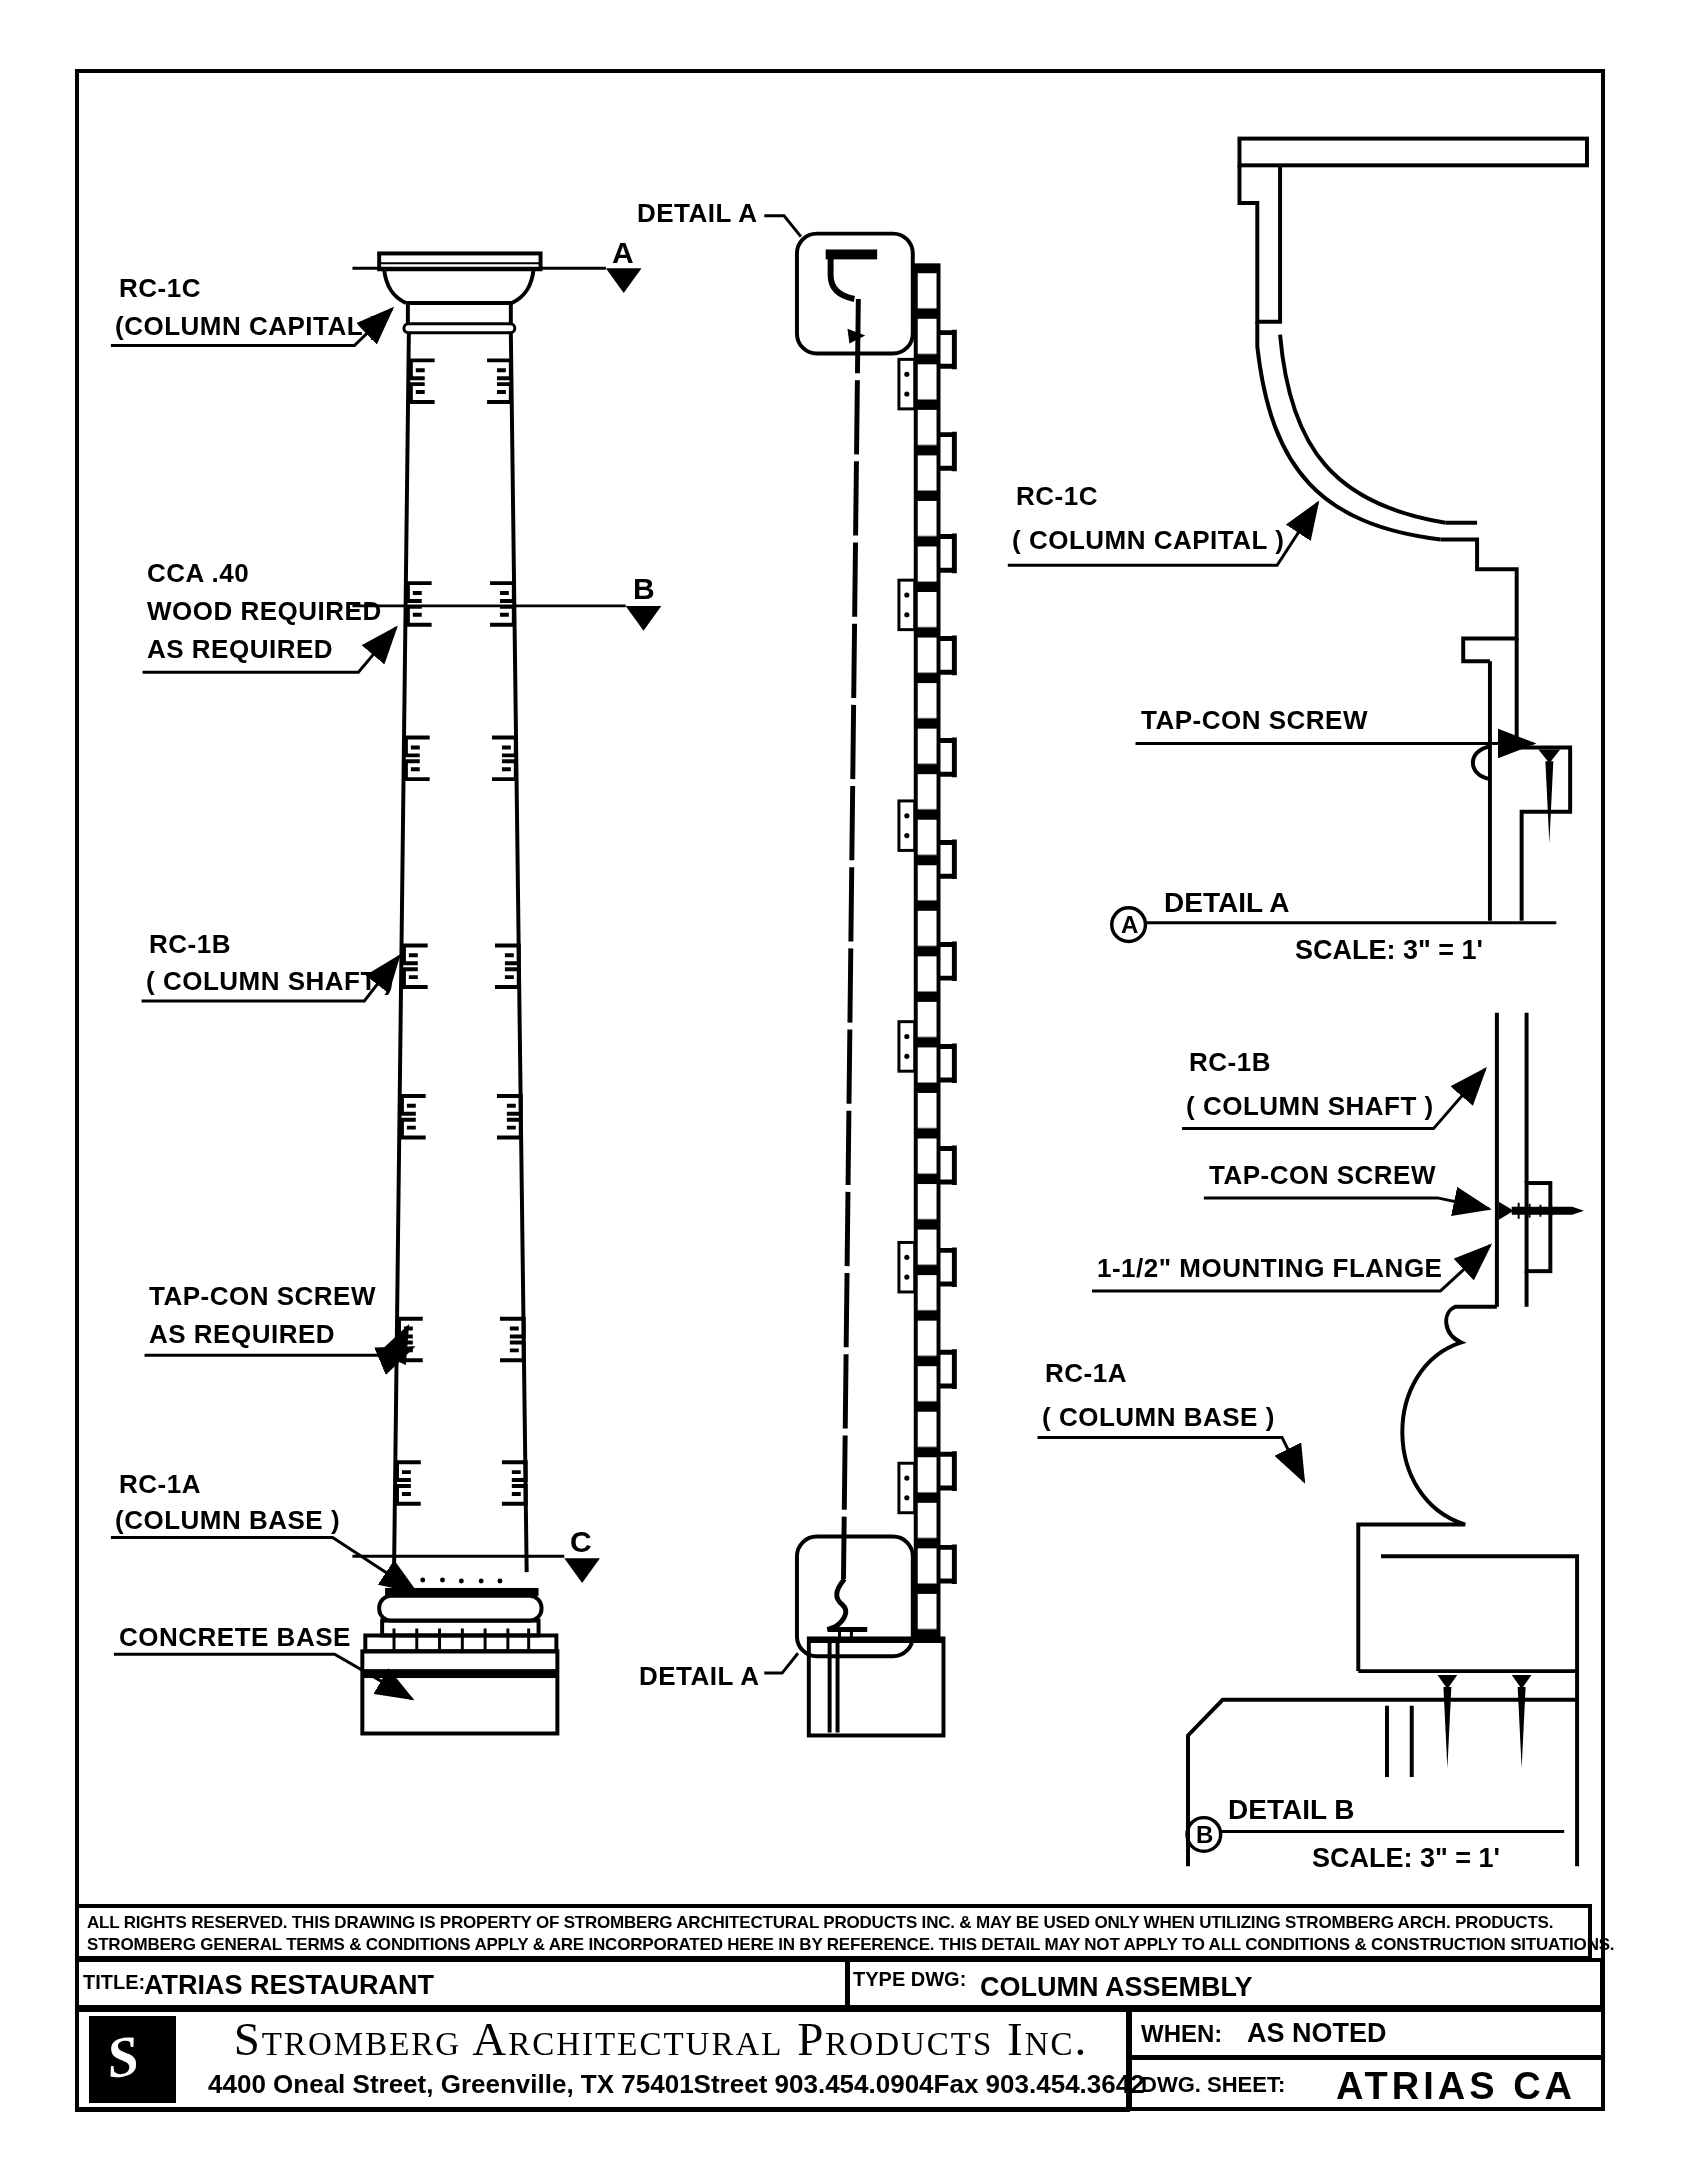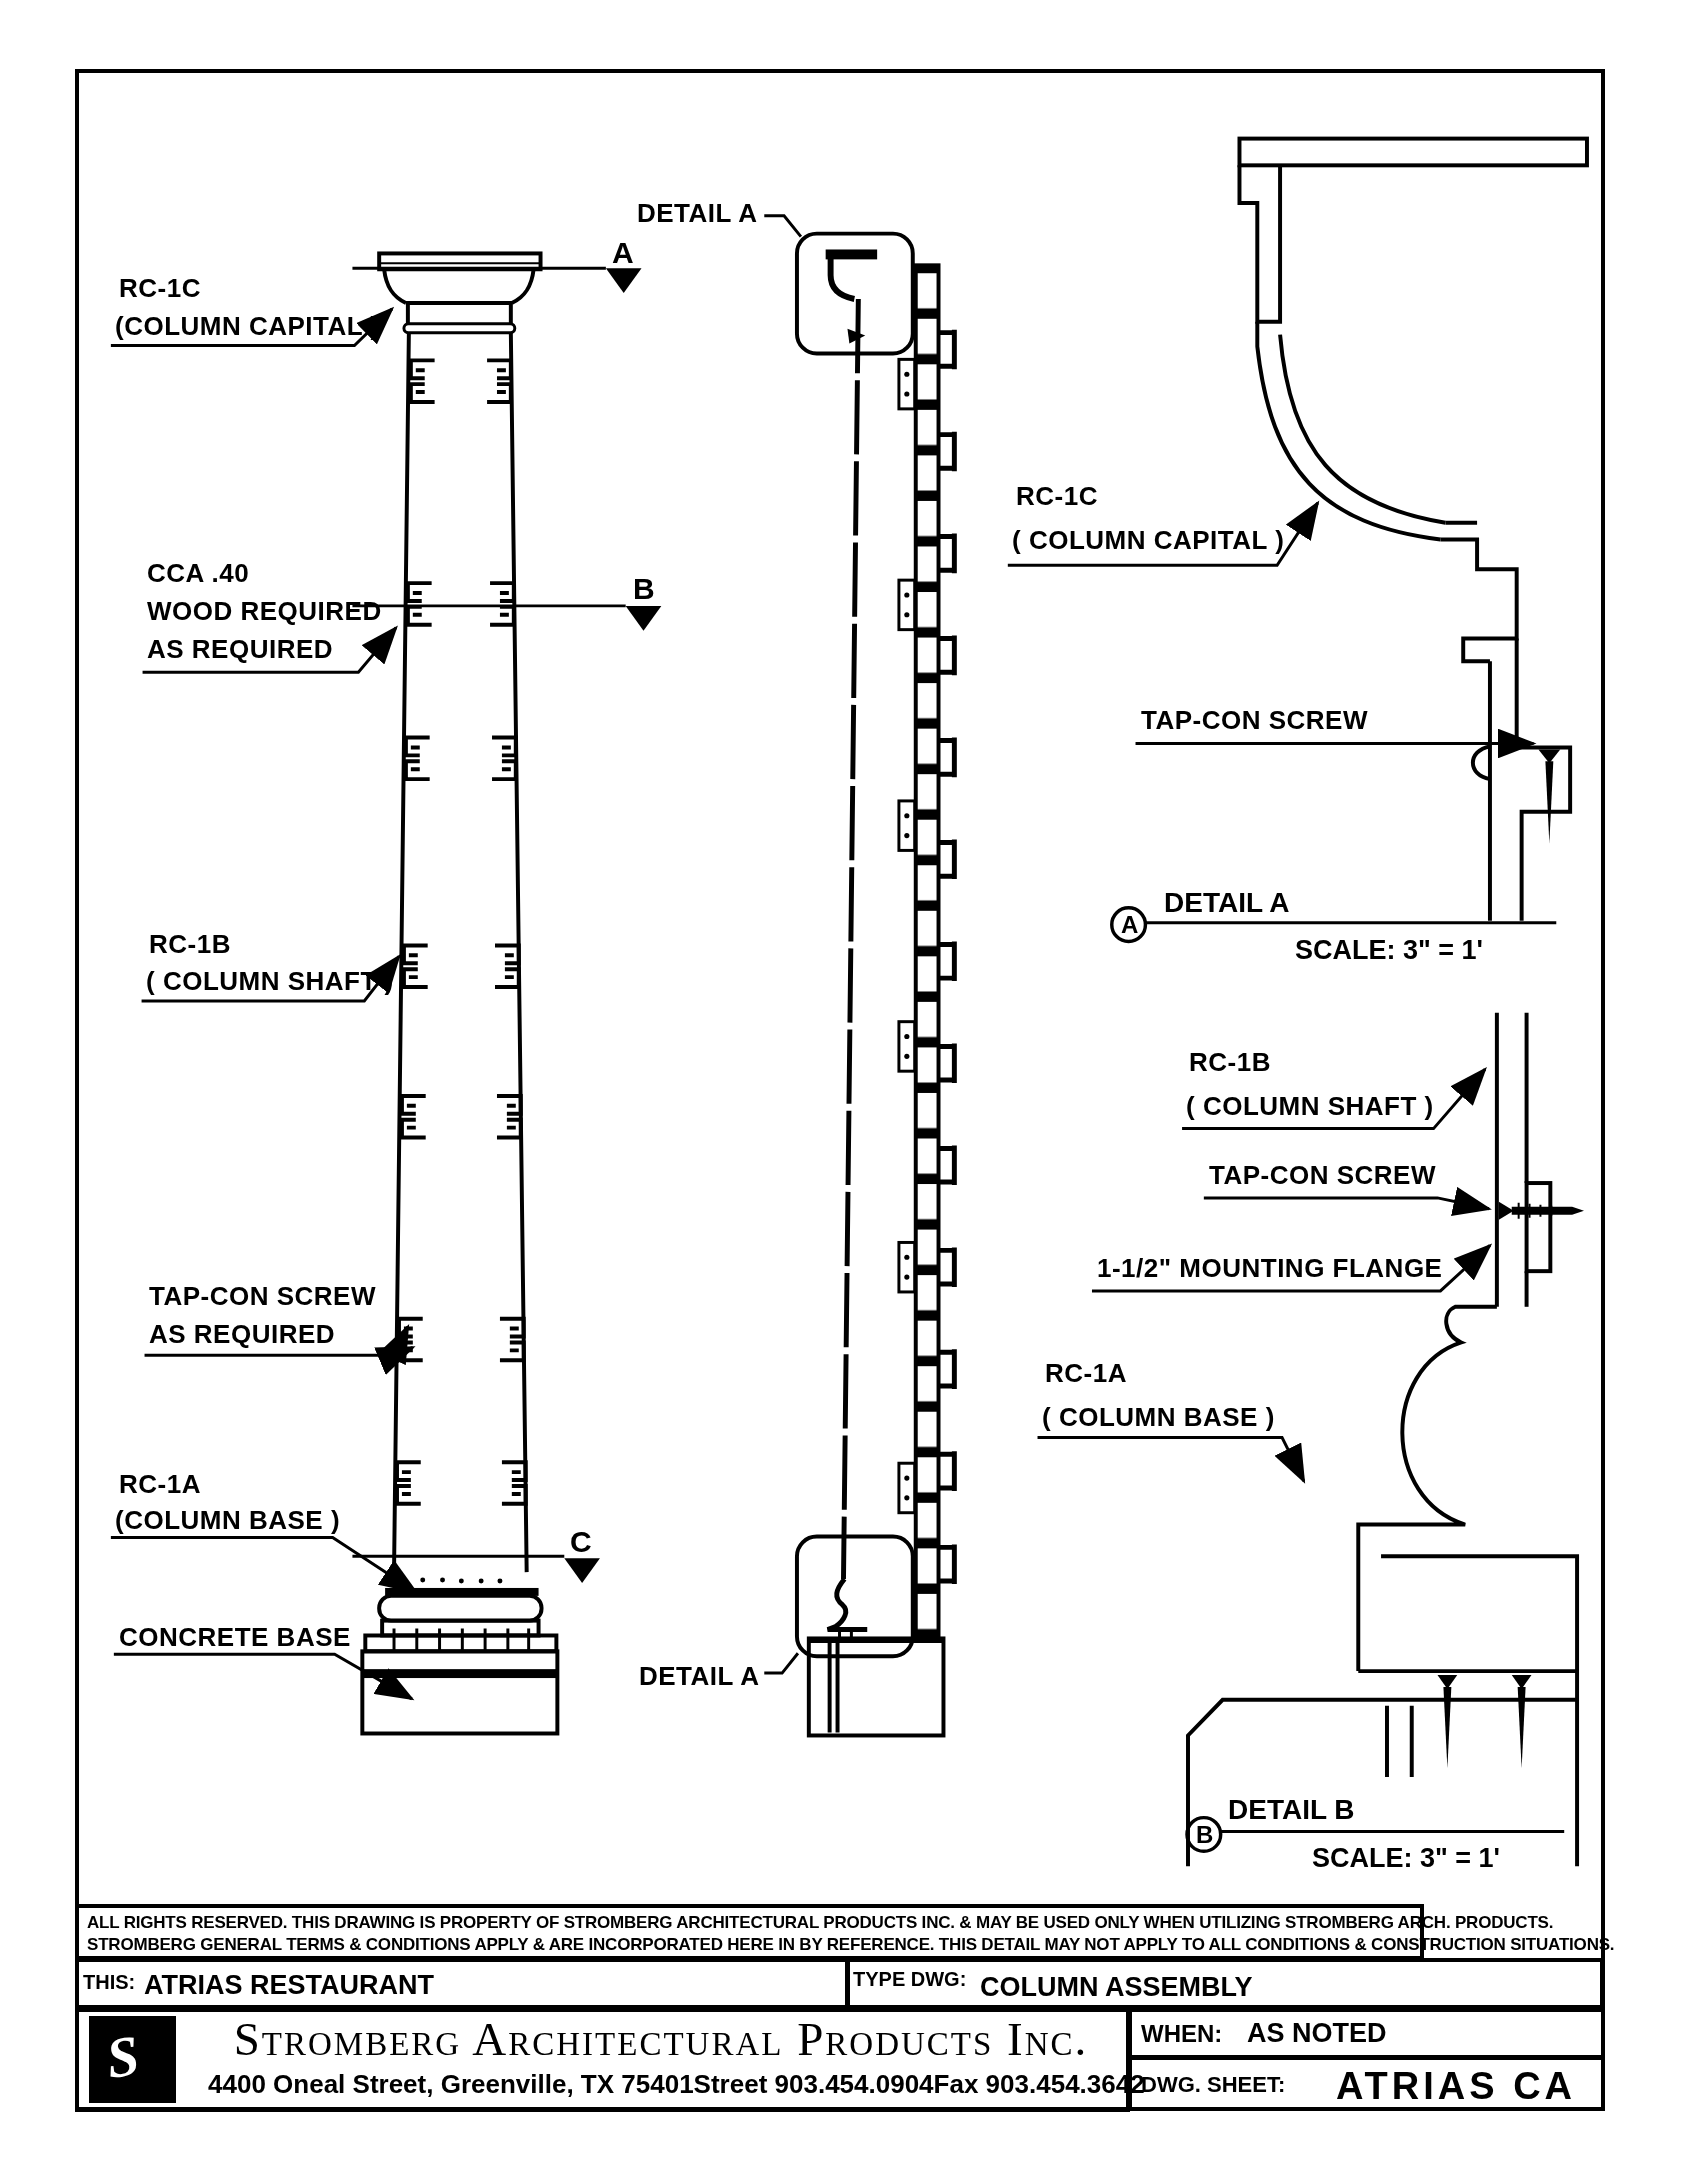--- a/index.html
+++ b/index.html
@@ -9,21 +9,21 @@
           border:4px solid #000;box-sizing:border-box;}
   svg.lines{position:absolute;left:0;top:0;width:1683px;height:2178px;}
   .lbl{position:absolute;font:700 26px "Liberation Sans",sans-serif;
        white-space:nowrap;letter-spacing:0.5px;}
   .marker{position:absolute;font:700 30px "Liberation Sans",sans-serif;}
   .circ-letter{position:absolute;font:700 24px "Liberation Sans",sans-serif;}
   .dtitle{position:absolute;font:700 28px "Liberation Sans",sans-serif;white-space:nowrap;}
   .dscale{position:absolute;font:700 27px "Liberation Sans",sans-serif;white-space:nowrap;}
   
   .tb-cell{position:absolute;box-sizing:border-box;border:3px solid #000;}
-  #legal{left:75px;top:1904px;width:1349px;height:56px;border:4px solid #000;
+  #legal{left:75px;top:1904px;width:1517px;height:56px;border:4px solid #000;
          padding:4px 8px 0 8px;}
   #legal div{font:700 17px "Liberation Sans",sans-serif;letter-spacing:-0.2px;
              white-space:nowrap;line-height:22px;}
   #row-title-l{left:75px;top:1958px;width:774px;height:51px;border:4px solid #000;}
   #row-title-r{left:846px;top:1958px;width:758px;height:51px;border:4px solid #000;}
   .small-cap-label{position:absolute;font:700 20px "Liberation Sans",sans-serif;}
   .big-val{position:absolute;font:700 27px "Liberation Sans",sans-serif;white-space:nowrap;}
   #row-bottom-l{left:75px;top:2008px;width:1055px;height:104px;border:4px solid #000;}
   #row-scale{left:1128px;top:2008px;width:477px;height:51px;border:4px solid #000;}
   #row-sheet{left:1128px;top:2056px;width:477px;height:55px;border:4px solid #000;}
@@ -261,21 +261,21 @@
   <div class="dtitle" style="left:1228px;top:1794px">DETAIL B</div>
   <div class="dscale" style="left:1312px;top:1843px">SCALE: 3" = 1'</div>
 
   <div id="legal" class="tb-cell">
     <div>ALL RIGHTS RESERVED. THIS DRAWING IS PROPERTY OF STROMBERG ARCHITECTURAL PRODUCTS INC. &amp; MAY BE USED ONLY WHEN UTILIZING STROMBERG ARCH. PRODUCTS.</div>
     <div>STROMBERG GENERAL TERMS &amp; CONDITIONS APPLY &amp; ARE INCORPORATED HERE IN BY REFERENCE. THIS DETAIL MAY NOT APPLY TO ALL CONDITIONS &amp; CONSTRUCTION SITUATIONS.</div>
   </div>
 
   <div id="row-title-l" class="tb-cell"></div>
   <div id="row-title-r" class="tb-cell"></div>
-  <div class="small-cap-label" style="left:83px;top:1971px">THIS:</div>
+  <div class="small-cap-label" style="left:83px;top:1971px">TITLE:</div>
   <div class="big-val" style="left:144px;top:1970px">ATRIAS RESTAURANT</div>
   <div class="small-cap-label" style="left:853px;top:1968px">TYPE DWG:</div>
   <div class="big-val" style="left:980px;top:1972px">COLUMN ASSEMBLY</div>
 
   <div id="row-bottom-l" class="tb-cell"></div>
   <div id="logo">
     <span>S</span>
   </div>
   <div id="company">Stromberg Architectural Products Inc.</div>
   <div id="addr">

